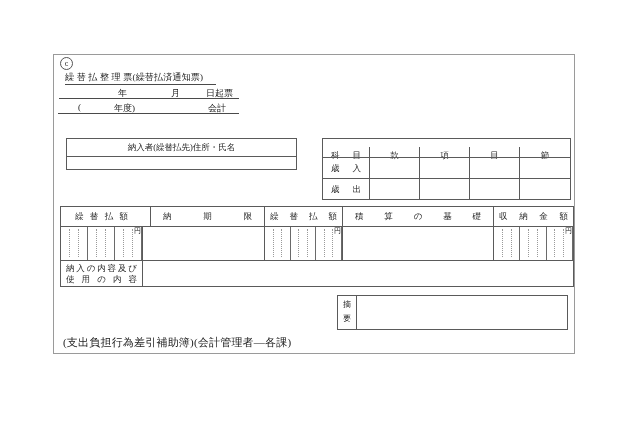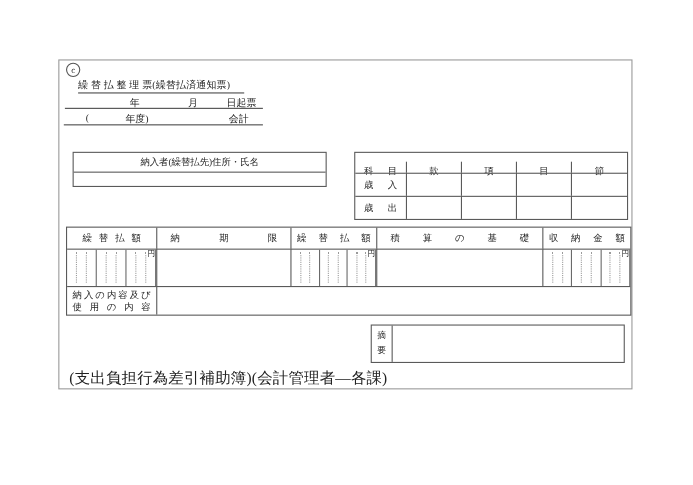--- a/index.html
+++ b/index.html
@@ -9,21 +9,21 @@
   .u { border-bottom:1px solid #4a4a4a; }
   .txt { font-size:9px; color:#222; white-space:nowrap; }
   .jfy { text-align:justify; text-align-last:justify; }
   .ctr { text-align:center; }
 
   
   .mark { left:6px; top:2px; width:13px; height:13px; border:1px solid #555; border-radius:50%;
           font-size:8px; line-height:11px; text-align:center; }
 
   
-  .title { left:17px; top:16px; width:151px; height:14px; font-size:9px; letter-spacing:.2px; }
+  .title { left:11px; top:16px; width:151px; height:14px; font-size:9px; letter-spacing:.2px; }
   .date-line { left:5px; top:30px; width:180px; height:14px; }
   .fiscal-line { left:4px; top:45px; width:181px; height:14px; }
   .date-line span, .fiscal-line span { position:absolute; top:2px; font-size:9px; }
 
   
   .payer-box { left:12px; top:83px; width:231px; height:32px; border:1px solid #5a5a5a; }
   .payer-box .hdr { height:18px; border-bottom:1px solid #5a5a5a; font-size:8.5px; line-height:17px; text-align:center; }
   .payer-box .body { height:12px; }
 
   
@@ -34,21 +34,21 @@
   .acct > div.r0 { border-top:none;margin-top:8px; }
   .acct .lab { padding:0 8px; }
   .acct .r1, .acct .r2 { line-height:20px; }
 
   
   .main { left:6px; top:151px; width:514px; height:81px; border:1px solid #5a5a5a;
           display:grid; grid-template-columns:81px 122px 78px 151px 1fr; grid-template-rows:19px 34px 1fr; }
   .main > div { border-left:1px solid #5a5a5a; border-top:1px solid #5a5a5a; }
   .main > div.c0 { border-left:none; }
   .main > div.r0 { border-top:none; font-size:8.5px; line-height:18px; }
-  .main .h1 { padding:0 14px; } .main .h2 { padding:0 12px; } .main .h3 { padding:0 5px; }
+  .main .h1 { padding:0 14px; } .main .h2 { padding:0 12px;margin-left:8px; } .main .h3 { padding:0 5px; }
   .main .h4 { padding:0 12px; } .main .h5 { padding:0 5px; }
   .money { position:relative; display:flex; }
   .mgroup { flex:1; border-right:1px solid #6a6a6a; display:flex; padding:2px 0 3px; }
   .mgroup:last-child { border-right:none; }
   .msub { flex:1; border-right:1px dotted #9a9a9a; }
   .msub:last-child { border-right:none; }
   .yen { position:absolute; top:0; right:1px; font-size:7px; line-height:9px; }
   .content-label { font-size:8.5px; line-height:11px; padding-top:2px; }
   .content-label div { padding:0 5px; }
   .merge { grid-column:2 / 6; }
@@ -56,21 +56,21 @@
   
   .agency { left:9px; top:241px; width:200px; height:33px; border:1px solid #5a5a5a; }
   .agency .hdr { height:16px; border-bottom:1px solid #5a5a5a; font-size:8.5px; line-height:15px; padding:0 22px; }
   .agency .body { height:15px; }
 
   
   .remarks { left:283px; top:240px; width:231px; height:35px; border:1px solid #5a5a5a; display:flex; }
   .remarks .lab { width:19px; border-right:1px solid #5a5a5a; font-size:8px; line-height:14px; text-align:center; padding-top:2px; }
   .remarks .body { flex:1; }
 
-  .footnote { left:9px; top:280px; font-size:14px; letter-spacing:.2px; }
+  .footnote { left:9px; top:280px; font-size:11px; letter-spacing:.2px; }
 </style>
 </head>
 <body>
 
 <div class="form">
 
   <div class="abs mark txt">c</div>
 
   <div class="abs title u">繰 替 払 整 理 票(繰替払済通知票)</div>
 

